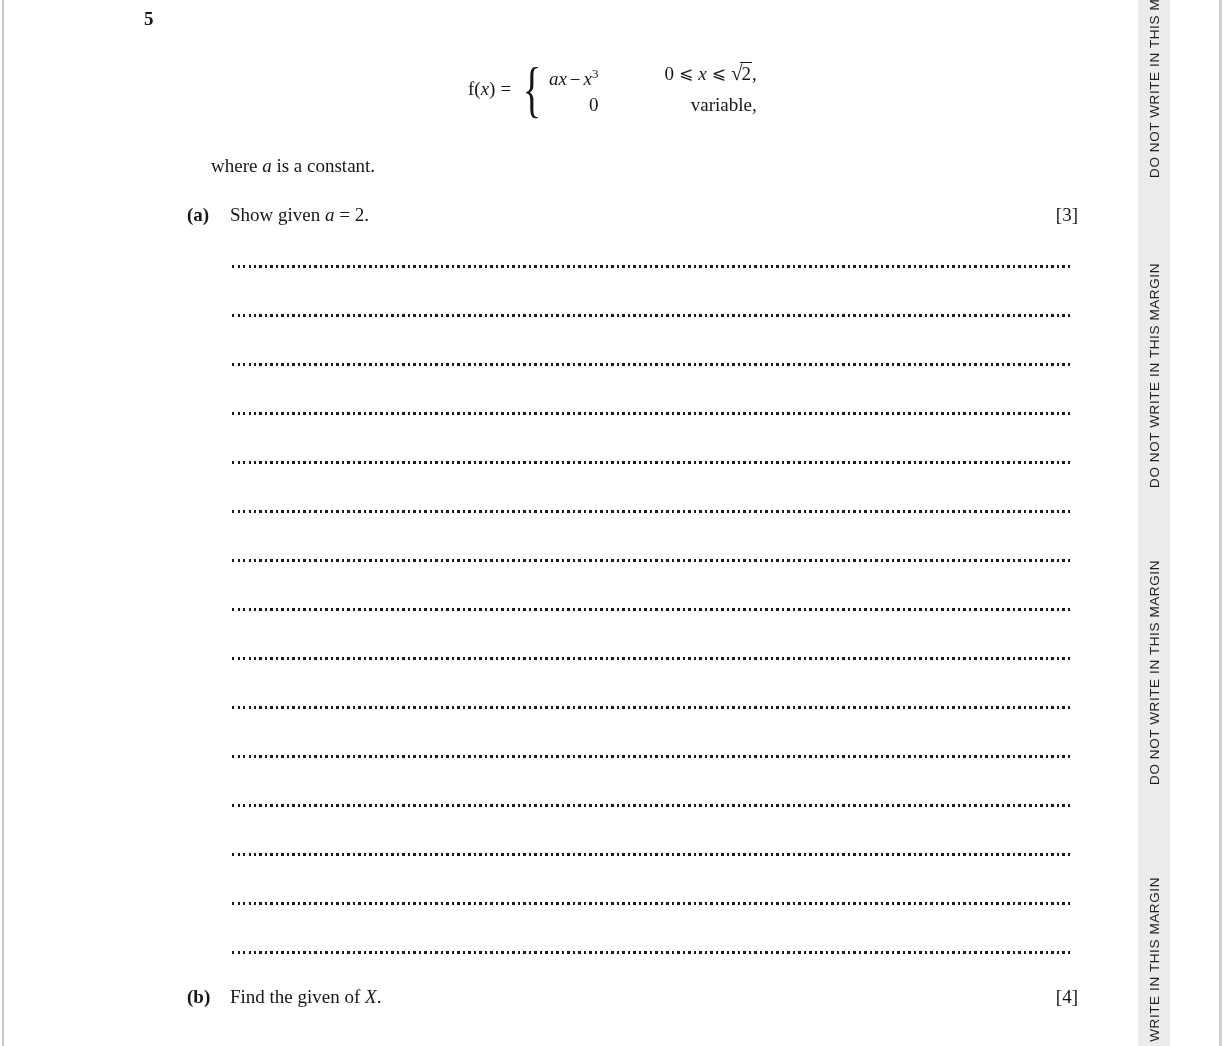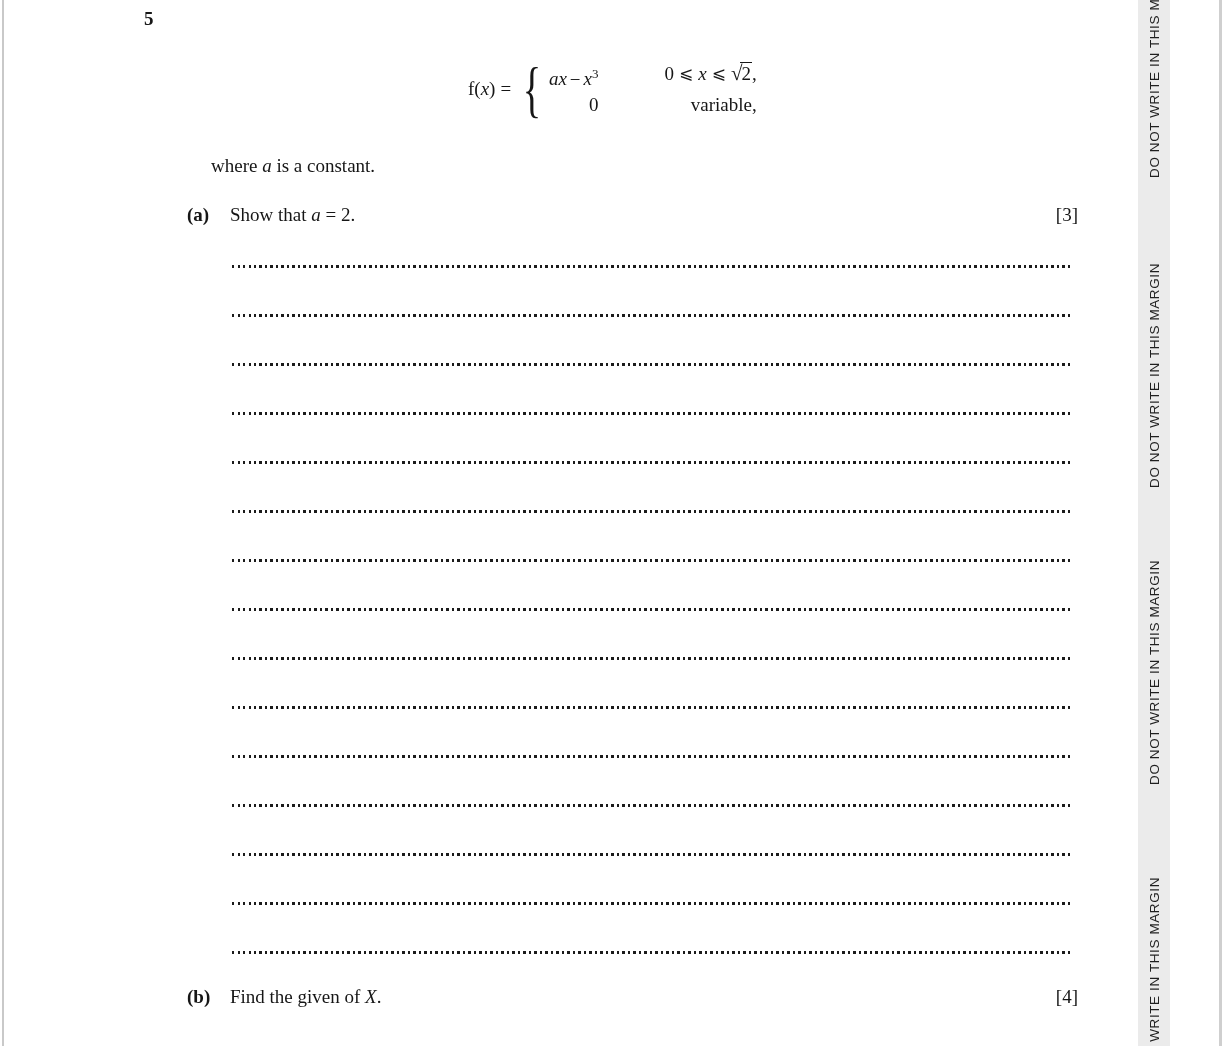--- a/index.html
+++ b/index.html
@@ -129,21 +129,21 @@
       <div>variable,</div>
     </div>
   </div>
 
   <div class="whereline">
     <span>where </span><span class="it">a</span><span> is a constant.</span>
   </div>
 
   <div class="partrow a">
     <span class="plabel">(a)</span>
-    <span><span>Show that </span><span class="it">a</span><span> = 2.</span></span>
+    <span><span>Show given </span><span class="it">a</span><span> = 2.</span></span>
     <span class="marks">[3]</span>
   </div>
 
   <div>
       <div class="ansline" style="top: 265px;"></div>
       <div class="ansline" style="top: 314px;"></div>
       <div class="ansline" style="top: 363px;"></div>
       <div class="ansline" style="top: 412px;"></div>
       <div class="ansline" style="top: 461px;"></div>
       <div class="ansline" style="top: 510px;"></div>

